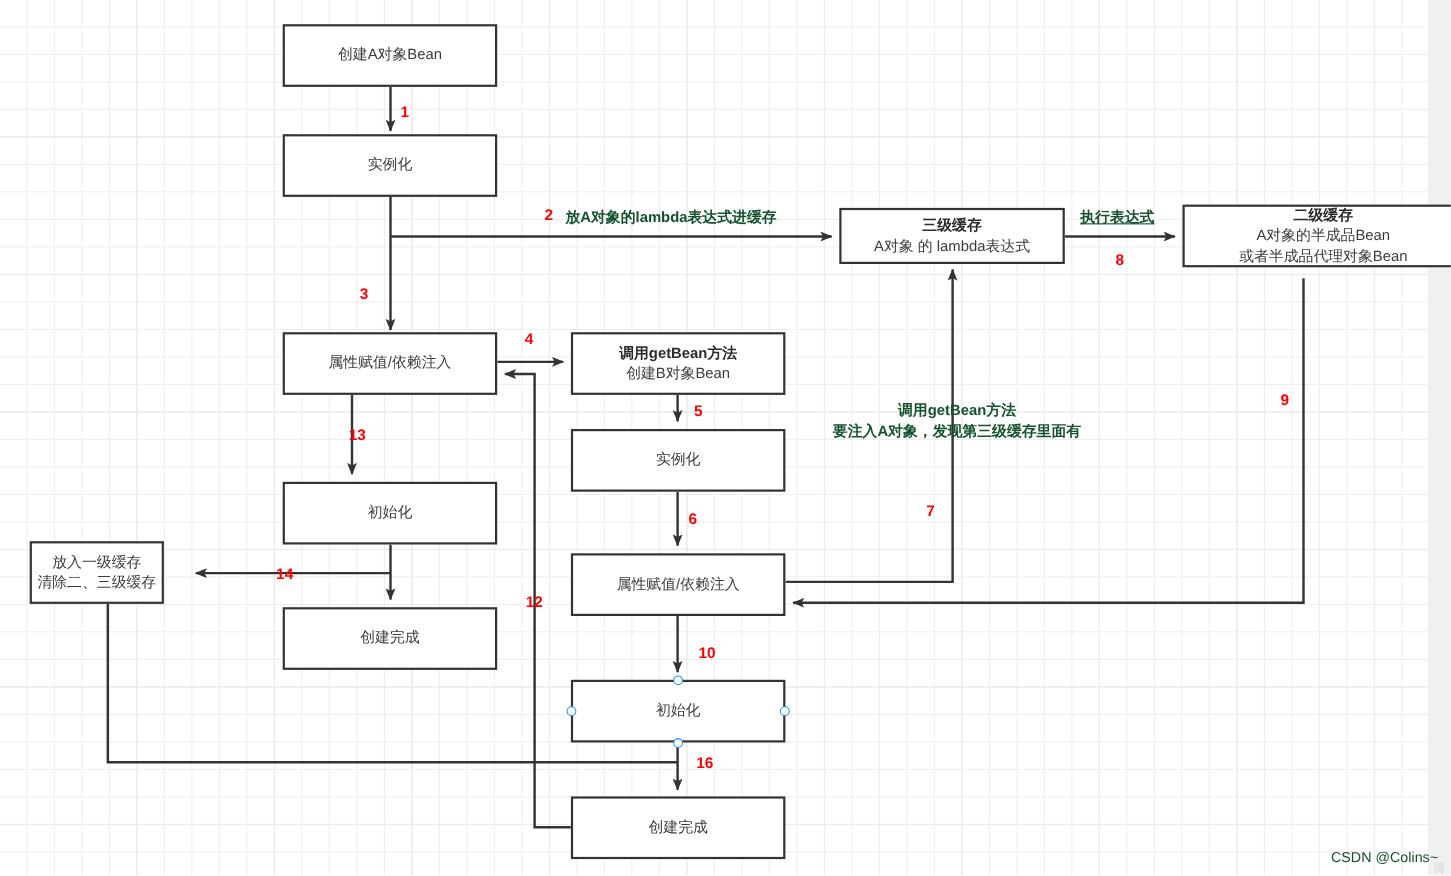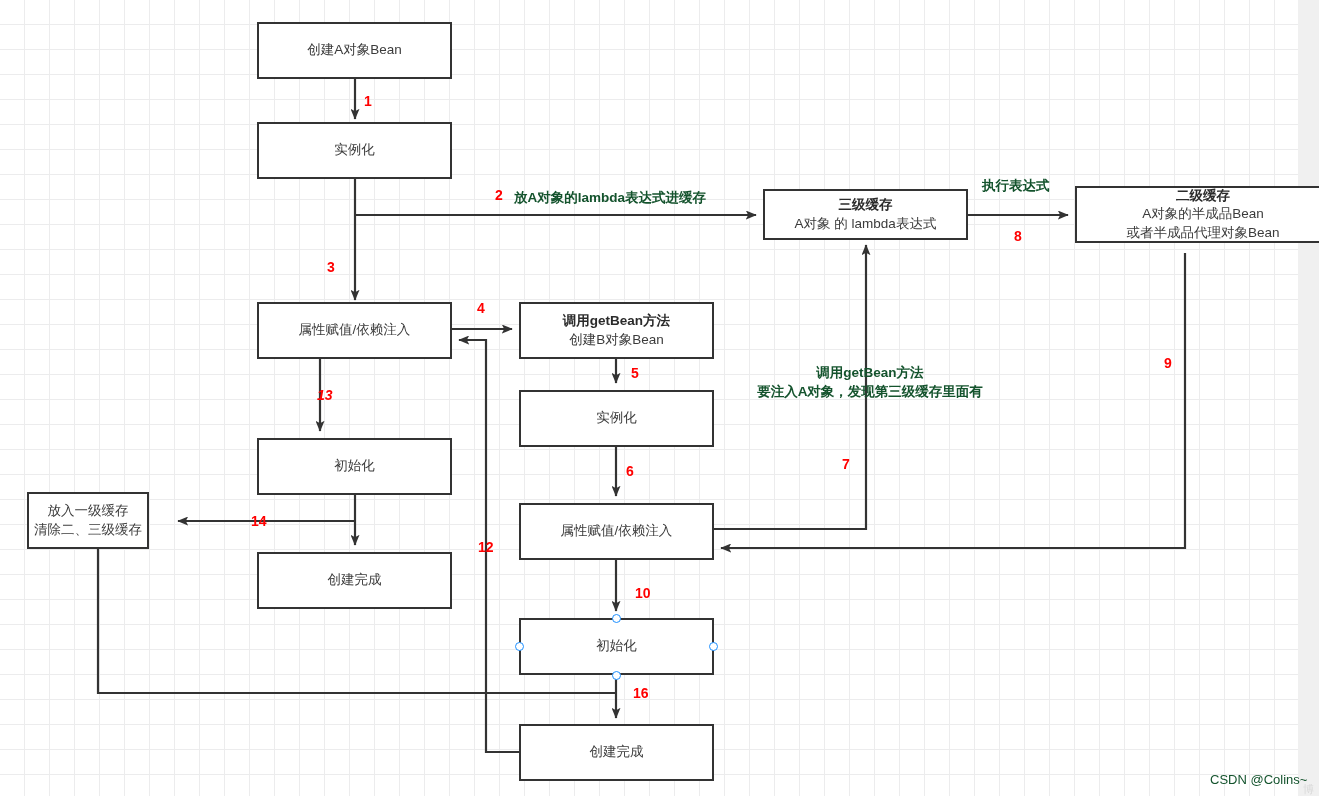--- a/index.html
+++ b/index.html
@@ -215,25 +215,25 @@
   <div class="edge-label" style="left:327px; top:260px;">3</div>
   <div class="edge-label" style="left:477px; top:301px;">4</div>
   <div class="edge-label" style="left:631px; top:366px;">5</div>
   <div class="edge-label" style="left:626px; top:464px;">6</div>
   <div class="edge-label" style="left:842px; top:457px;">7</div>
   <div class="edge-label" style="left:1014px; top:229px;">8</div>
   <div class="edge-label" style="left:1164px; top:356px;">9</div>
   <div class="edge-label" style="left:635px; top:586px;">10</div>
   <div class="edge-label" style="left:633px; top:686px;">16</div>
   <div class="edge-label" style="left:478px; top:540px;">12</div>
-  <div class="edge-label" style="left:317px; top:388px;font-style:italic;">13</div>
+  <div class="edge-label" style="left:317px; top:388px;">13</div>
   <div class="edge-label" style="left:251px; top:514px;">14</div>
 
   <div class="edge-text" style="left:514px; top:188px;">放A对象的lambda表达式进缓存</div>
-  <div class="edge-text" style="left:982px; top:176px;">执行表达式</div>
+  <div class="edge-text" style="left:982px; top:188px;text-decoration:underline;">执行表达式</div>
 
   <div class="edge-text" style="left:755px; top:363px; width:230px;">
     <span class="ln" style="display:block;">调用getBean方法</span>
     <span class="ln" style="display:block;">要注入A对象，发现第三级缓存里面有</span>
   </div>
 
   <div class="watermark" style="left:1210px; top:772px;">CSDN @Colins~</div>
   <div class="wm-logo" style="left:1303px; top:782px;">博</div>
 
 </div>

